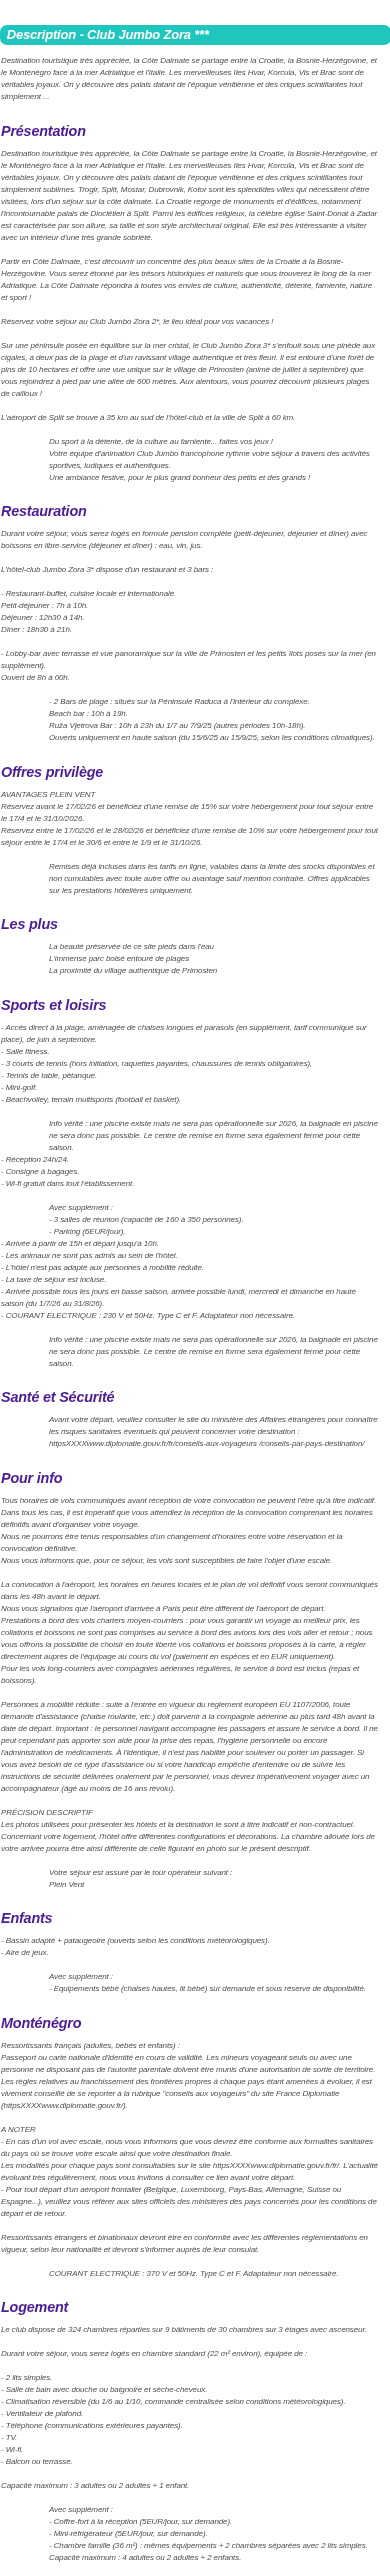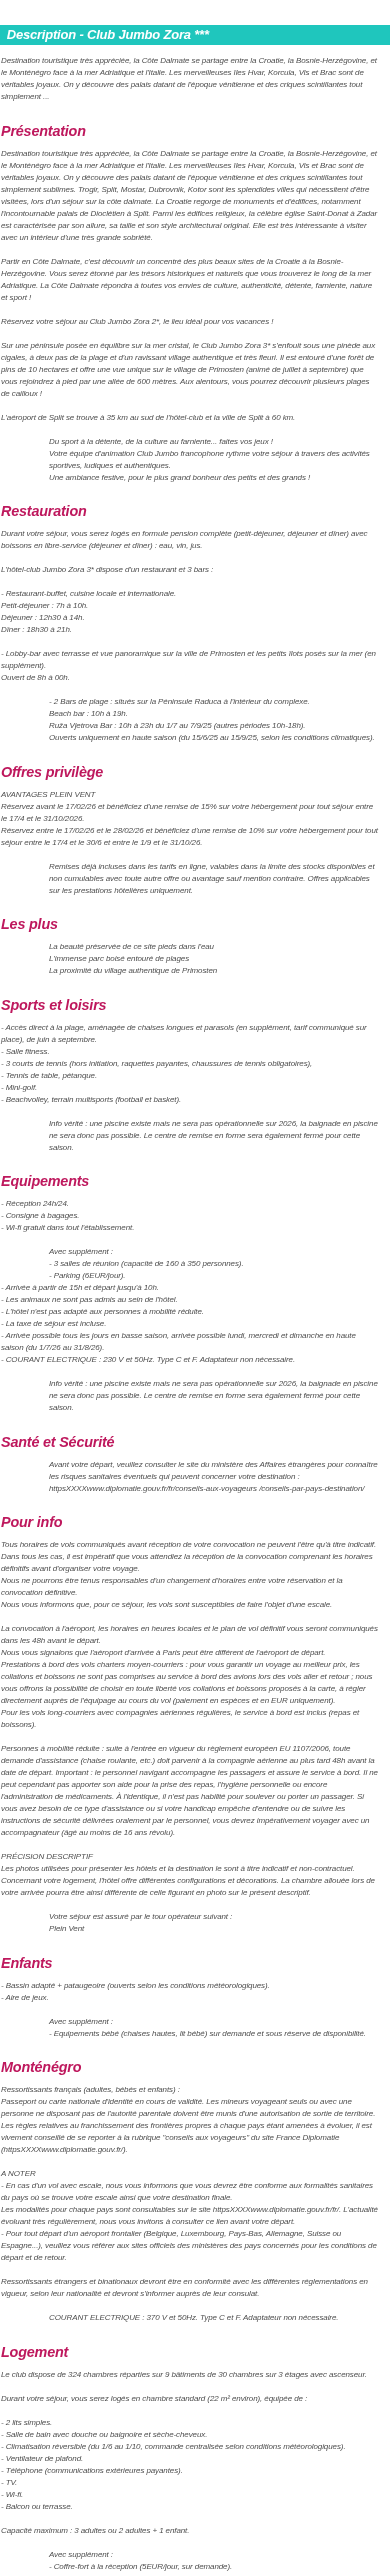--- a/index.html
+++ b/index.html
@@ -17,29 +17,30 @@
   }
   .banner {
     margin-top: 25px;
     background: #1fc6bd;
     color: #ffffff;
     font-weight: bold;
     font-size: 13px;
     line-height: 1;
     padding: 3.1px 7.2px 4.1px 6.7px;
     letter-spacing: -0.2px;
+    border-radius: 7px;
   }
   .content {
     padding: 0 3.1px 15.5px 1px;
   }
   .teaser {
     margin-top: 9.8px;
   }
   h2 {
-    color: #be185d;
+    color: #4c1d95;
     font-size: 14.4px;
     font-weight: bold;
     font-style: italic;
     margin: 20.6px 0 8.8px 0;
     letter-spacing: -0.2px;
     line-height: 1.05;
   }
   p {
     font-size: 8px;
     line-height: 12px;
@@ -108,21 +109,20 @@
     <p>- Accès direct à la plage, aménagée de chaises longues et parasols (en supplément, tarif communiqué sur place), de juin à septembre.
 - Salle fitness.
 - 3 courts de tennis (hors initiation, raquettes payantes, chaussures de tennis obligatoires),
 - Tennis de table, pétanque.
 - Mini-golf.
 - Beachvolley, terrain multisports (football et basket).</p>
     <p>Info vérité : une piscine existe mais ne sera pas opérationnelle sur 2026, la baignade en piscine ne sera donc pas possible. Le centre de remise en forme sera également fermé pour cette saison.</p>
   </section>
 
   <section>
-    <h2>Equipements</h2>
     <p>- Réception 24h/24.
 - Consigne à bagages.
 - Wi-fi gratuit dans tout l'établissement.</p>
     <p>Avec supplément :
 - 3 salles de réunion (capacité de 160 à 350 personnes).
 - Parking (6EUR/jour).</p>
   </section>
 
   <section>
     <p>- Arrivée à partir de 15h et départ jusqu'à 10h.

